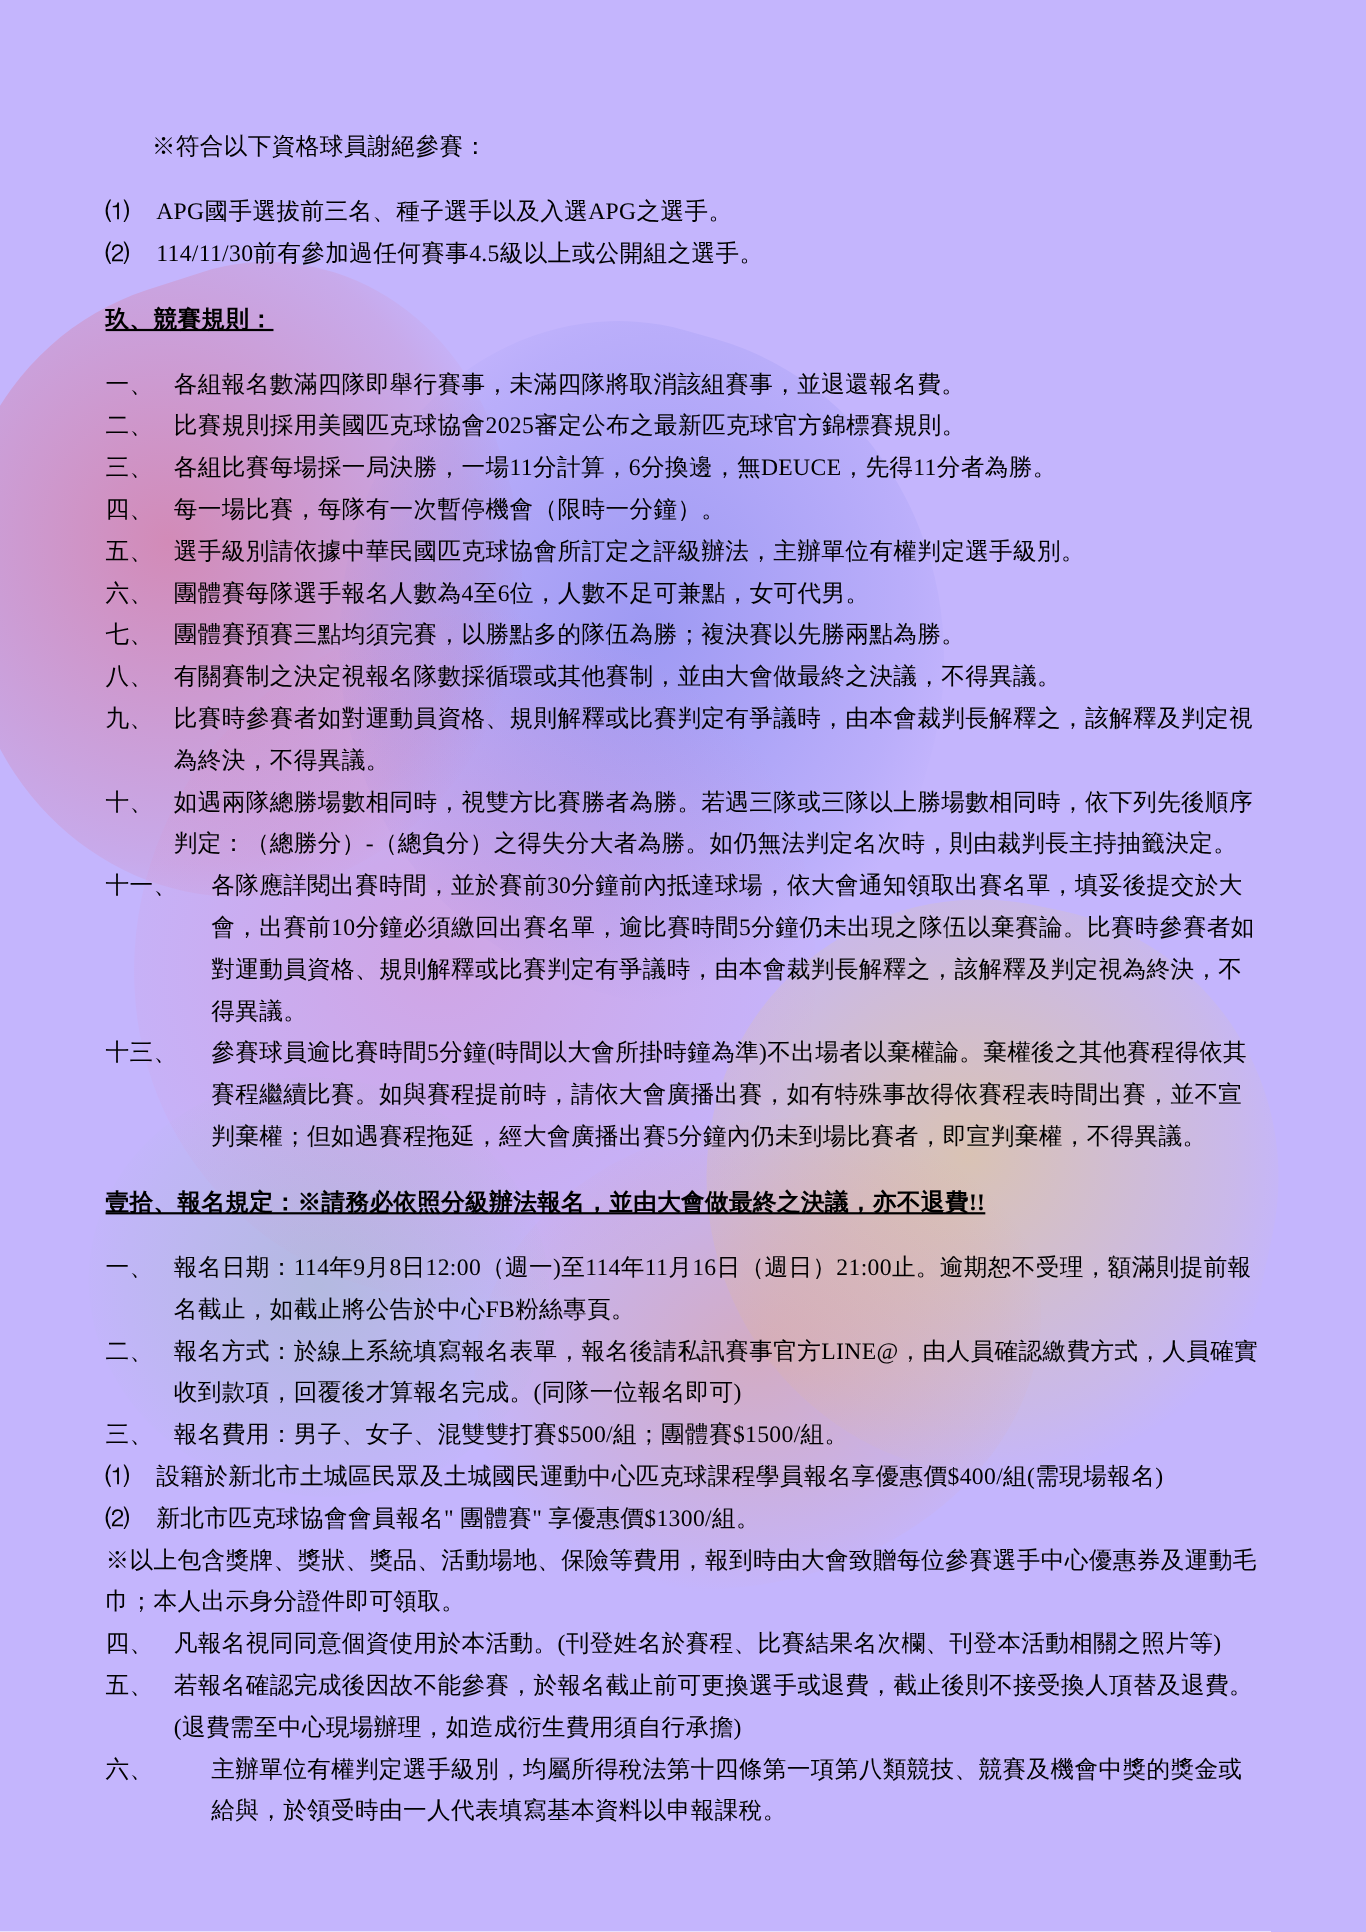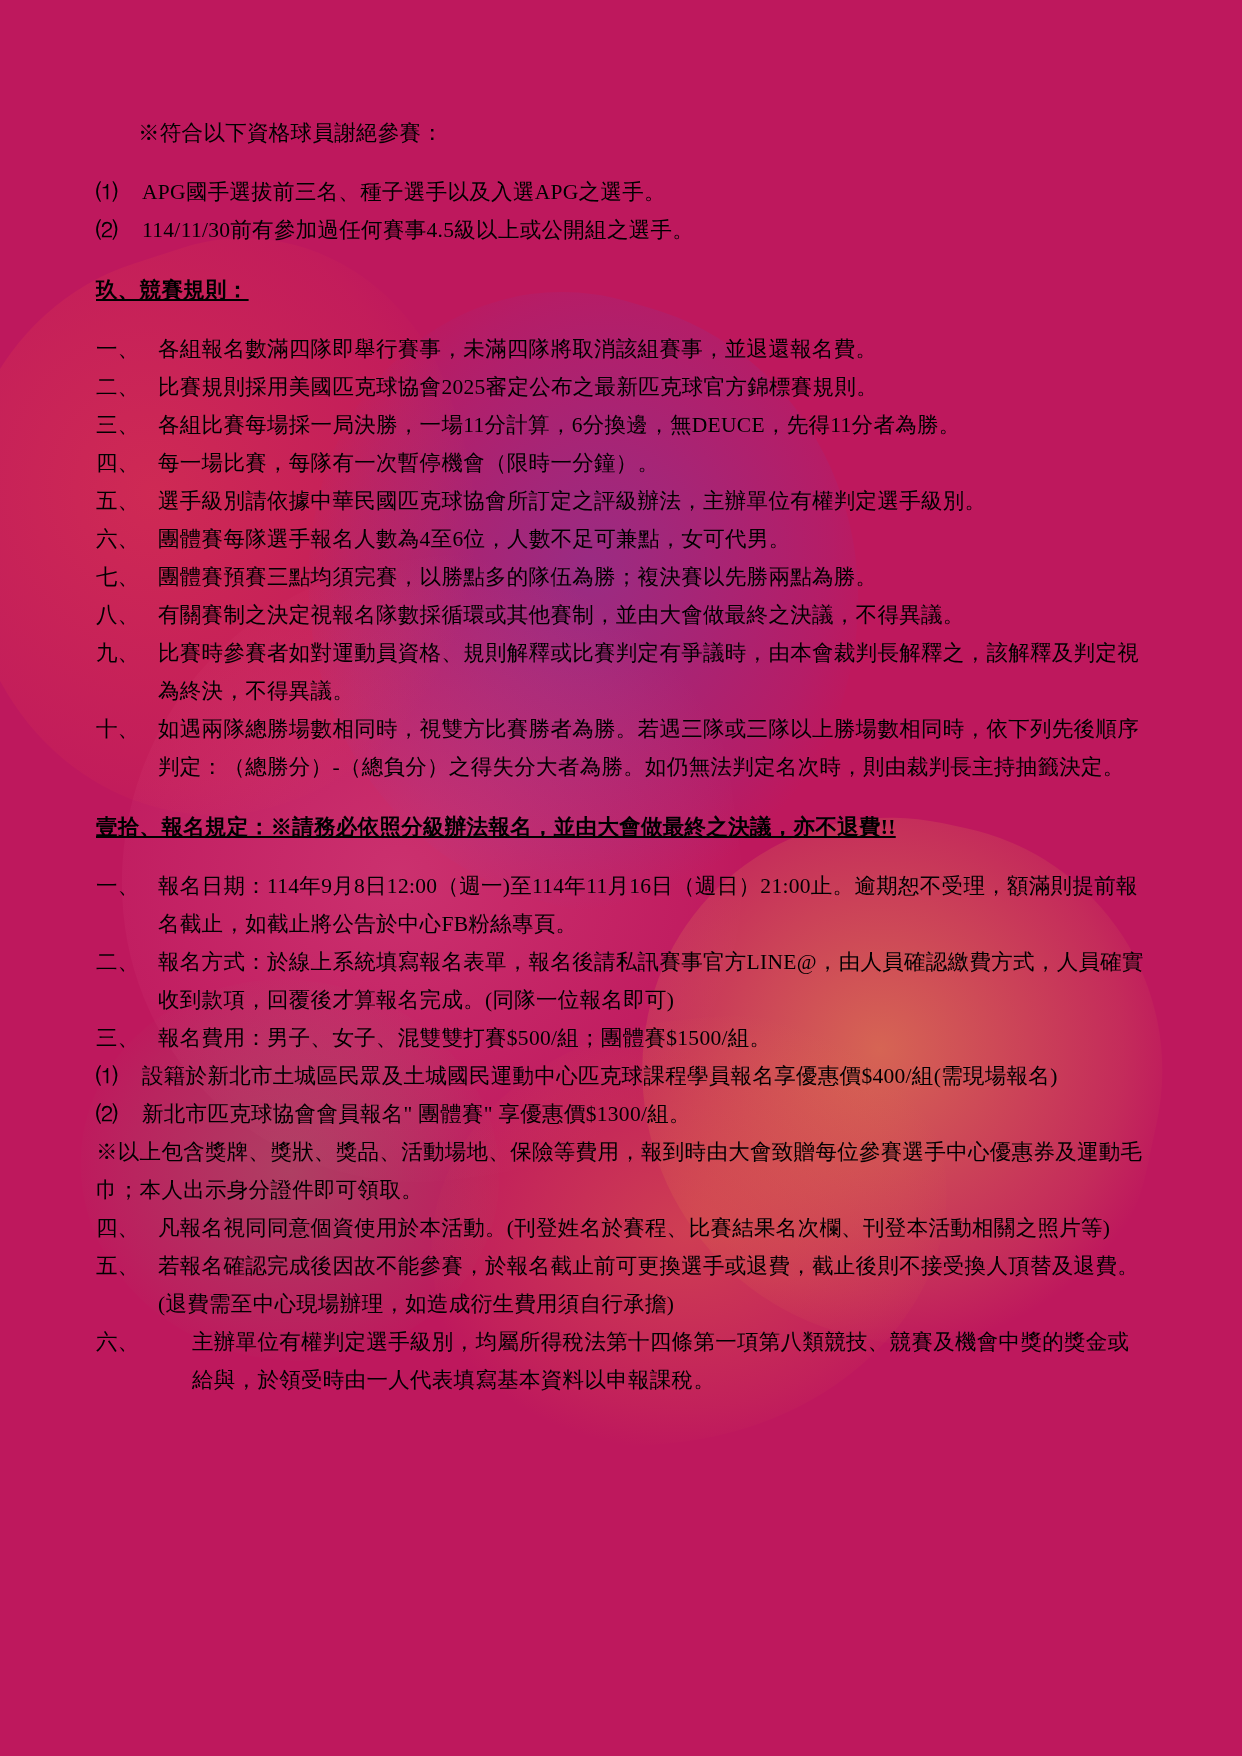--- a/index.html
+++ b/index.html
@@ -4,21 +4,21 @@
 <style>
   html, body {
     margin: 0;
     padding: 0;
     background: #ffffff;
   }
   .page {
     position: relative;
     width: 1242px;
     height: 1756px;
-    background: #be185d;
+    background: #c4b5fd;
     overflow: hidden;
     font-family: "Liberation Serif", "DejaVu Serif", serif;
     color: #000000;
   }
   
   .wm {
     position: absolute;
     pointer-events: none;
   }
   .wm-red {
@@ -165,20 +165,28 @@
       <span class="body">有關賽制之決定視報名隊數採循環或其他賽制，並由大會做最終之決議，不得異議。</span>
     </div>
     <div class="line hang">
       <span class="marker m-num">九、</span>
       <span class="body">比賽時參賽者如對運動員資格、規則解釋或比賽判定有爭議時，由本會裁判長解釋之，該解釋及判定視為終決，不得異議。</span>
     </div>
     <div class="line hang">
       <span class="marker m-num">十、</span>
       <span class="body">如遇兩隊總勝場數相同時，視雙方比賽勝者為勝。若遇三隊或三隊以上勝場數相同時，依下列先後順序判定：（總勝分）-（總負分）之得失分大者為勝。如仍無法判定名次時，則由裁判長主持抽籤決定。</span>
     </div>
+    <div class="line hang">
+      <span class="marker m-num-wide">十一、</span>
+      <span class="body">各隊應詳閱出賽時間，並於賽前30分鐘前內抵達球場，依大會通知領取出賽名單，填妥後提交於大會，出賽前10分鐘必須繳回出賽名單，逾比賽時間5分鐘仍未出現之隊伍以棄賽論。比賽時參賽者如對運動員資格、規則解釋或比賽判定有爭議時，由本會裁判長解釋之，該解釋及判定視為終決，不得異議。</span>
+    </div>
+    <div class="line hang">
+      <span class="marker m-num-wide">十三、</span>
+      <span class="body">參賽球員逾比賽時間5分鐘(時間以大會所掛時鐘為準)不出場者以棄權論。棄權後之其他賽程得依其賽程繼續比賽。如與賽程提前時，請依大會廣播出賽，如有特殊事故得依賽程表時間出賽，並不宣判棄權；但如遇賽程拖延，經大會廣播出賽5分鐘內仍未到場比賽者，即宣判棄權，不得異議。</span>
+    </div>
 
     <p class="line bold">壹拾、報名規定：※請務必依照分級辦法報名，並由大會做最終之決議，亦不退費!!</p>
 
     <div class="line hang">
       <span class="marker m-num">一、</span>
       <span class="body">報名日期：114年9月8日12:00（週一)至114年11月16日（週日）21:00止。逾期恕不受理，額滿則提前報名截止，如截止將公告於中心FB粉絲專頁。</span>
     </div>
     <div class="line hang">
       <span class="marker m-num">二、</span>
       <span class="body">報名方式：於線上系統填寫報名表單，報名後請私訊賽事官方LINE@，由人員確認繳費方式，人員確實收到款項，回覆後才算報名完成。(同隊一位報名即可)</span>

